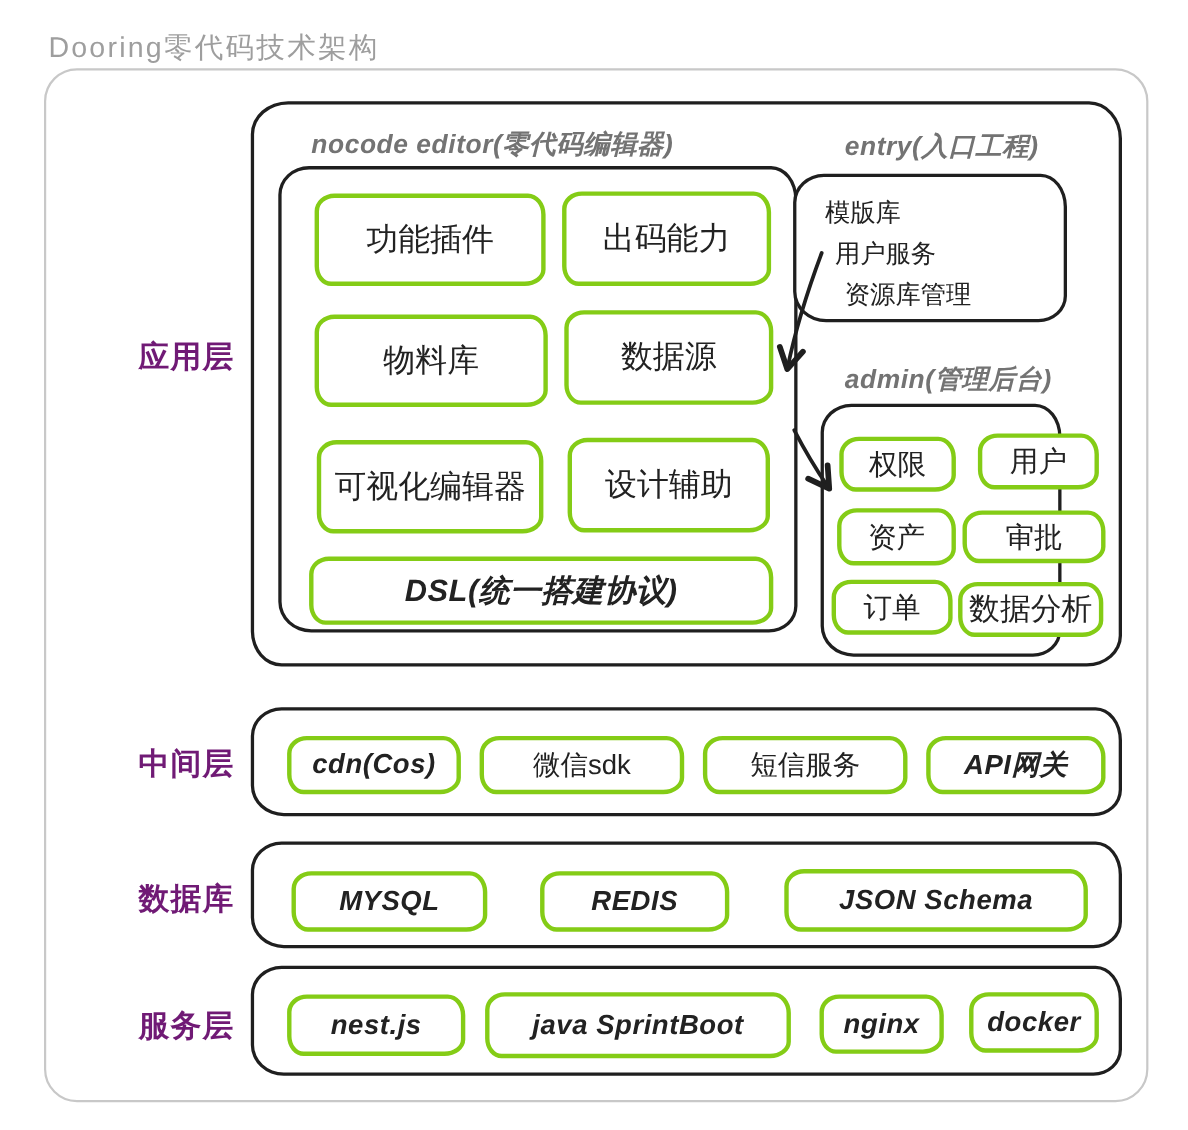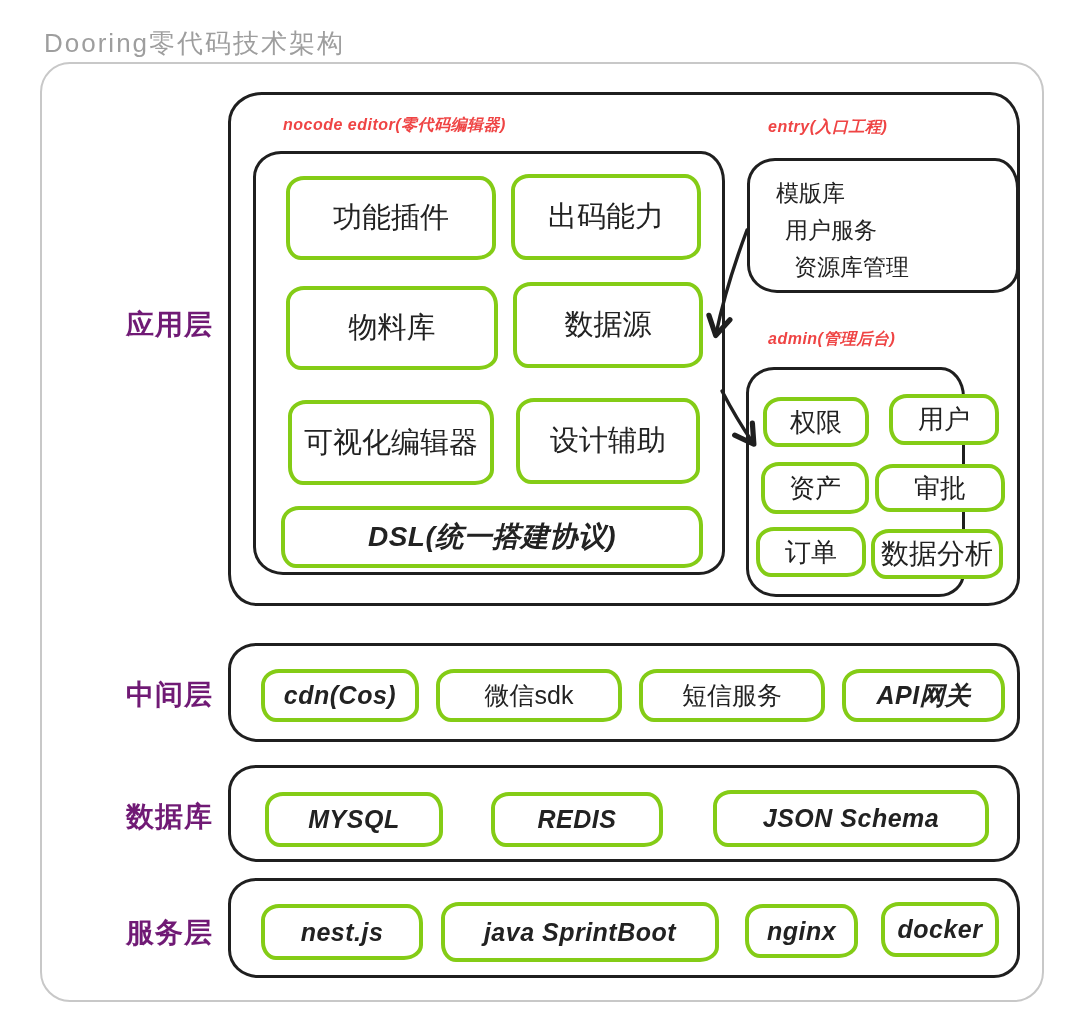--- a/index.html
+++ b/index.html
@@ -36,22 +36,22 @@
   .r-sml  { border-radius: 18px 16px 19px 15px / 16px 19px 15px 18px; }
   .item {
     position: absolute; background: #ffffff;
     border: 4px solid #84cc16;
     display: flex; align-items: center; justify-content: center;
     font-size: 29px; font-weight: 500; color: #222;
     white-space: nowrap;
   }
   .hand { font-style: italic; font-weight: 700; letter-spacing: 0.5px; }
   .group-label {
-    position: absolute; font-size: 16px; font-weight: 600;
-    color: #ef4444; white-space: nowrap;
+    position: absolute; font-size: 24px; font-weight: 600;
+    color: #737373; white-space: nowrap;
   }
   .entry-line { font-size: 23px; font-weight: 500; color: #222; line-height: 37px; white-space: nowrap; }
   .admin-item { font-size: 26px; }
   .row-item  { font-size: 25px; }
   svg.arrows { position: absolute; left: 0; top: 0; pointer-events: none; }
 </style>
 </head>
 <body>
 
 <div class="title">Dooring零代码技术架构</div>
@@ -72,21 +72,21 @@
     <div class="item r-sml" style="left:255px; top:20px;  width:190px; height:86px;">出码能力</div>
     <div class="item r-sml" style="left:30px;  top:132px; width:212px; height:84px;">物料库</div>
     <div class="item r-sml" style="left:257px; top:128px; width:190px; height:86px;">数据源</div>
     <div class="item r-sml" style="left:32px;  top:246px; width:206px; height:85px;">可视化编辑器</div>
     <div class="item r-sml" style="left:260px; top:244px; width:184px; height:86px;">设计辅助</div>
     <div class="item r-sml hand" style="left:25px; top:352px; width:422px; height:62px; font-size:28px;">DSL(统一搭建协议)</div>
   </div>
 
   <div class="group-label hand" style="left:537px; top:22px;">entry(入口工程)</div>
 
-  <div class="gbox r-mid" style="left:516px; top:63px; width:272px; height:135px; padding:14px 0 1px 26px;">
+  <div class="gbox r-mid" style="left:490px; top:63px; width:249px; height:135px; padding:14px 0 1px 26px;">
     <div class="entry-line" style="margin-left:0px;">模版库</div>
     <div class="entry-line" style="margin-left:9px;">用户服务</div>
     <div class="entry-line" style="margin-left:18px;">资源库管理</div>
   </div>
 
   <div class="group-label hand" style="left:537px; top:234px;">admin(管理后台)</div>
 
   <div class="gbox r-mid" style="left:515px; top:272px; width:219px; height:230px;text-align:center;">
     <div class="item r-sml admin-item" style="left:14px;  top:27px;  width:106px; height:50px;">权限</div>
     <div class="item r-sml admin-item" style="left:140px; top:24px;  width:110px; height:51px;">用户</div>

